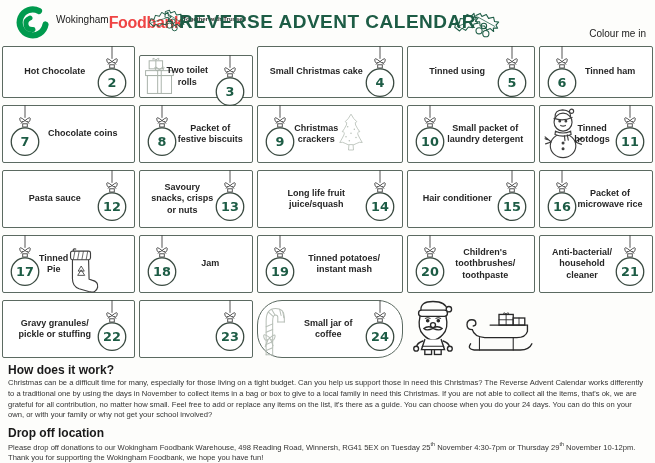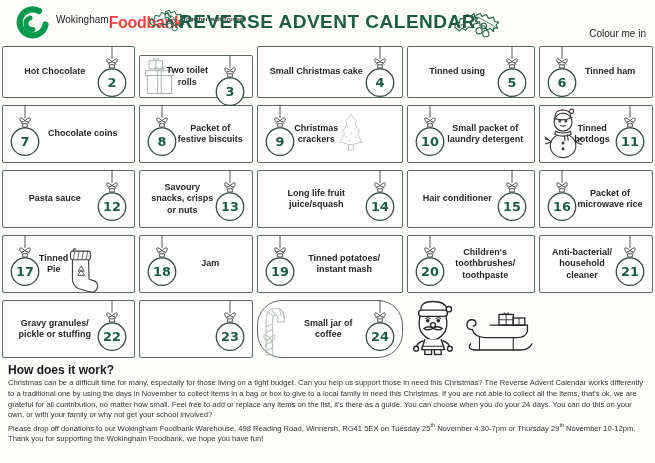--- a/index.html
+++ b/index.html
@@ -387,16 +387,17 @@
           <path d="M8 38 Q4 44 12 45 L64 45 Q74 45 77 38"></path>
           <path d="M18 31 V45 M56 31 V45" stroke-width="1.2"></path>
         </g>
       </svg>
     </div>
   </div>
 
   <div class="bottom">
     <div class="sec-heading">How does it work?</div>
     <p class="sec-body">Christmas can be a difficult time for many, especially for those living on a tight budget. Can you help us support those in need this Christmas? The Reverse Advent Calendar works differently to a traditional one by using the days in November to collect items in a bag or box to give to a local family in need this Christmas. If you are not able to collect all the items, that's ok, we are grateful for all contribution, no matter how small. Feel free to add or replace any items on the list, it's there as a guide. You can choose when you do your 24 days. You can do this on your own, or with your family or why not get your school involved?</p>
+    <div class="sec-heading" style="margin-top:5px;">Drop off location</div>
     <p class="sec-body"><span>Please drop off donations to our Wokingham Foodbank Warehouse, 498 Reading Road, Winnersh, RG41 5EX on Tuesday 25</span><sup class="th">th</sup><span> November 4:30-7pm or Thursday 29</span><sup class="th">th</sup><span> November 10-12pm. Thank you for supporting the Wokingham Foodbank, we hope you have fun!</span></p>
   </div>
 
 </div>
 
 </body></html>

